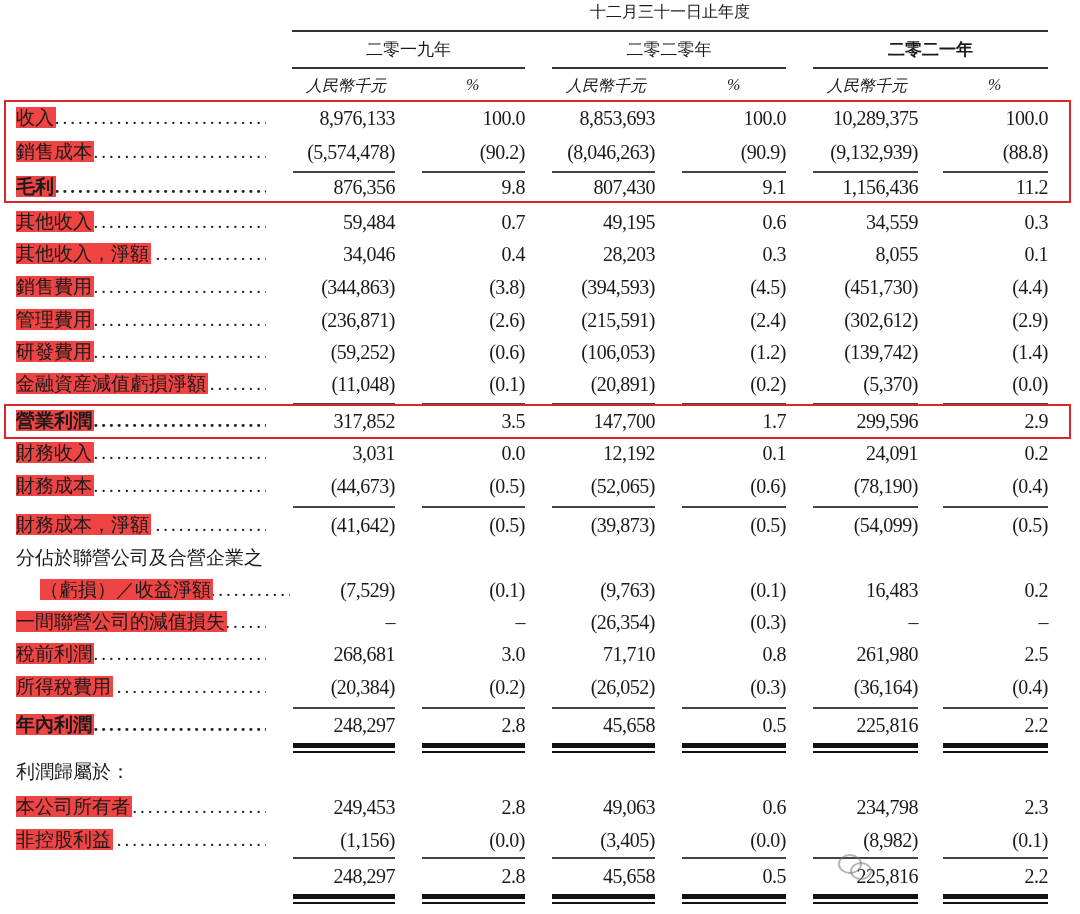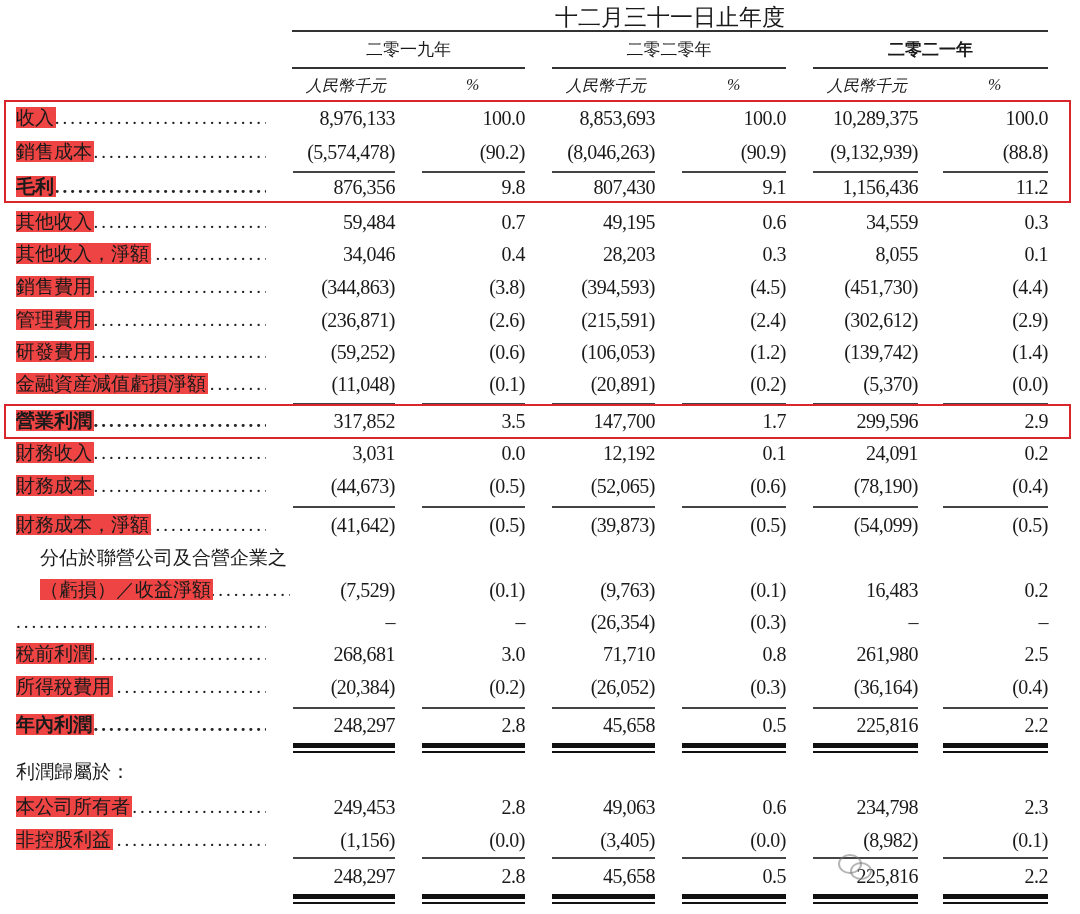--- a/index.html
+++ b/index.html
@@ -1,19 +1,19 @@
 <!DOCTYPE html>
 <html><head>
 <meta charset="utf-8">
 <style>
   html, body { margin:0; padding:0; background:#ffffff; }
   body { width:1080px; height:914px; position:relative; overflow:hidden;
          font-family:"Liberation Serif","DejaVu Serif",serif; color:#1a1a1a; }
   .abs { position:absolute; }
-  .hdr-title { left:292px; width:756px; top:2px; text-align:center; font-size:23px; }
+  .hdr-title { left:292px; width:756px; top:2px; text-align:center; font-size:16px; }
   .hline { position:absolute; height:1.5px; background:#333; }
   .yr { top:38px; text-align:center; font-size:17px; }
   .unit { top:76px; font-size:16px; font-style:italic; }
   .row { position:absolute; left:0; width:1080px; height:32px; }
   .lbl { position:absolute; left:16px; top:0; width:250px; height:32px; line-height:32px;
          font-size:19px; white-space:nowrap; overflow:hidden; }
   .lbl.bold { font-weight:bold; }
   .lbl.indent { left:40px; }
   .lbl .txt { background:#ef4444; padding-right:2px; position:relative; z-index:1; }
   .lbl .dots { position:absolute; left:0; right:0; top:0; letter-spacing:3px; z-index:0; color:#222; }
@@ -162,39 +162,39 @@
     <div class="row" style="top: 509px;">
       <div class="lbl"><span class="dots">...................................</span><span class="txt">財務成本，淨額</span></div>
       <div class="num c1">(41,642)</div>
       <div class="num c2">(0.5)</div>
       <div class="num c3">(39,873)</div>
       <div class="num c4">(0.5)</div>
       <div class="num c5">(54,099)</div>
       <div class="num c6">(0.5)</div>
     </div>
     <div class="row" style="top: 542px;">
-      <div class="lbl" style="width: 340px; margin-left: 24px;">分佔於聯營公司及合營企業之</div>
+      <div class="lbl" style="width: 340px;">分佔於聯營公司及合營企業之</div>
       <div class="num c1"></div>
       <div class="num c2"></div>
       <div class="num c3"></div>
       <div class="num c4"></div>
       <div class="num c5"></div>
       <div class="num c6"></div>
     </div>
     <div class="row" style="top: 574px;">
       <div class="lbl indent"><span class="dots">...................................</span><span class="txt">（虧損）／收益淨額</span></div>
       <div class="num c1">(7,529)</div>
       <div class="num c2">(0.1)</div>
       <div class="num c3">(9,763)</div>
       <div class="num c4">(0.1)</div>
       <div class="num c5">16,483</div>
       <div class="num c6">0.2</div>
     </div>
     <div class="row" style="top: 606px;">
-      <div class="lbl"><span class="dots">...................................</span></div>
+      <div class="lbl"><span class="dots">...................................</span><span class="txt">一間聯營公司的減值損失</span></div>
       <div class="num c1">–</div>
       <div class="num c2">–</div>
       <div class="num c3">(26,354)</div>
       <div class="num c4">(0.3)</div>
       <div class="num c5">–</div>
       <div class="num c6">–</div>
     </div>
     <div class="row" style="top: 638px;">
       <div class="lbl"><span class="dots">...................................</span><span class="txt">稅前利潤</span></div>
       <div class="num c1">268,681</div>

